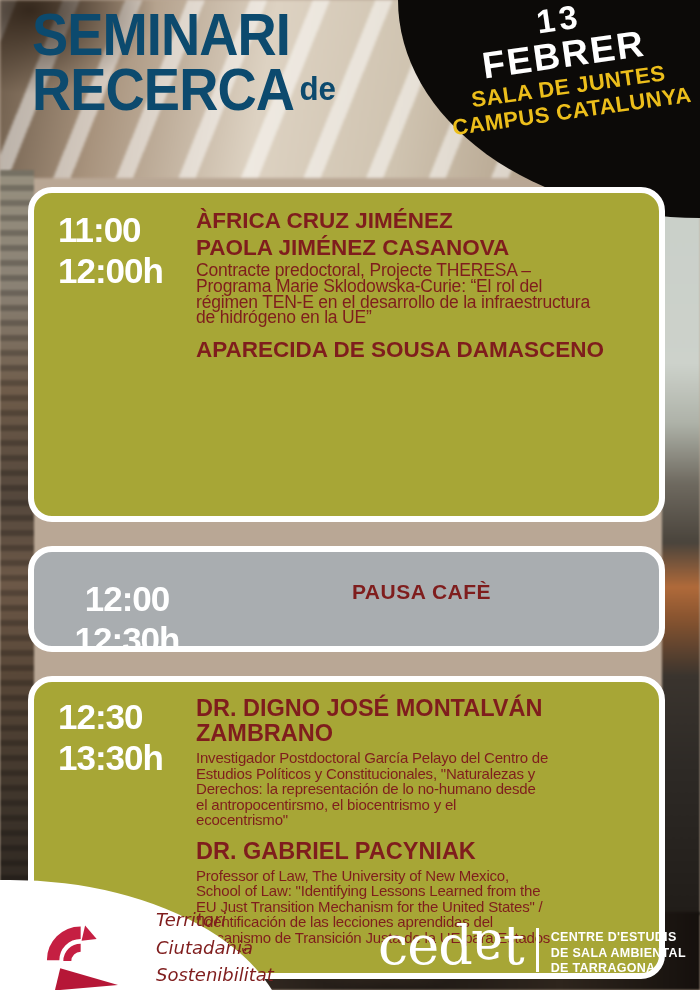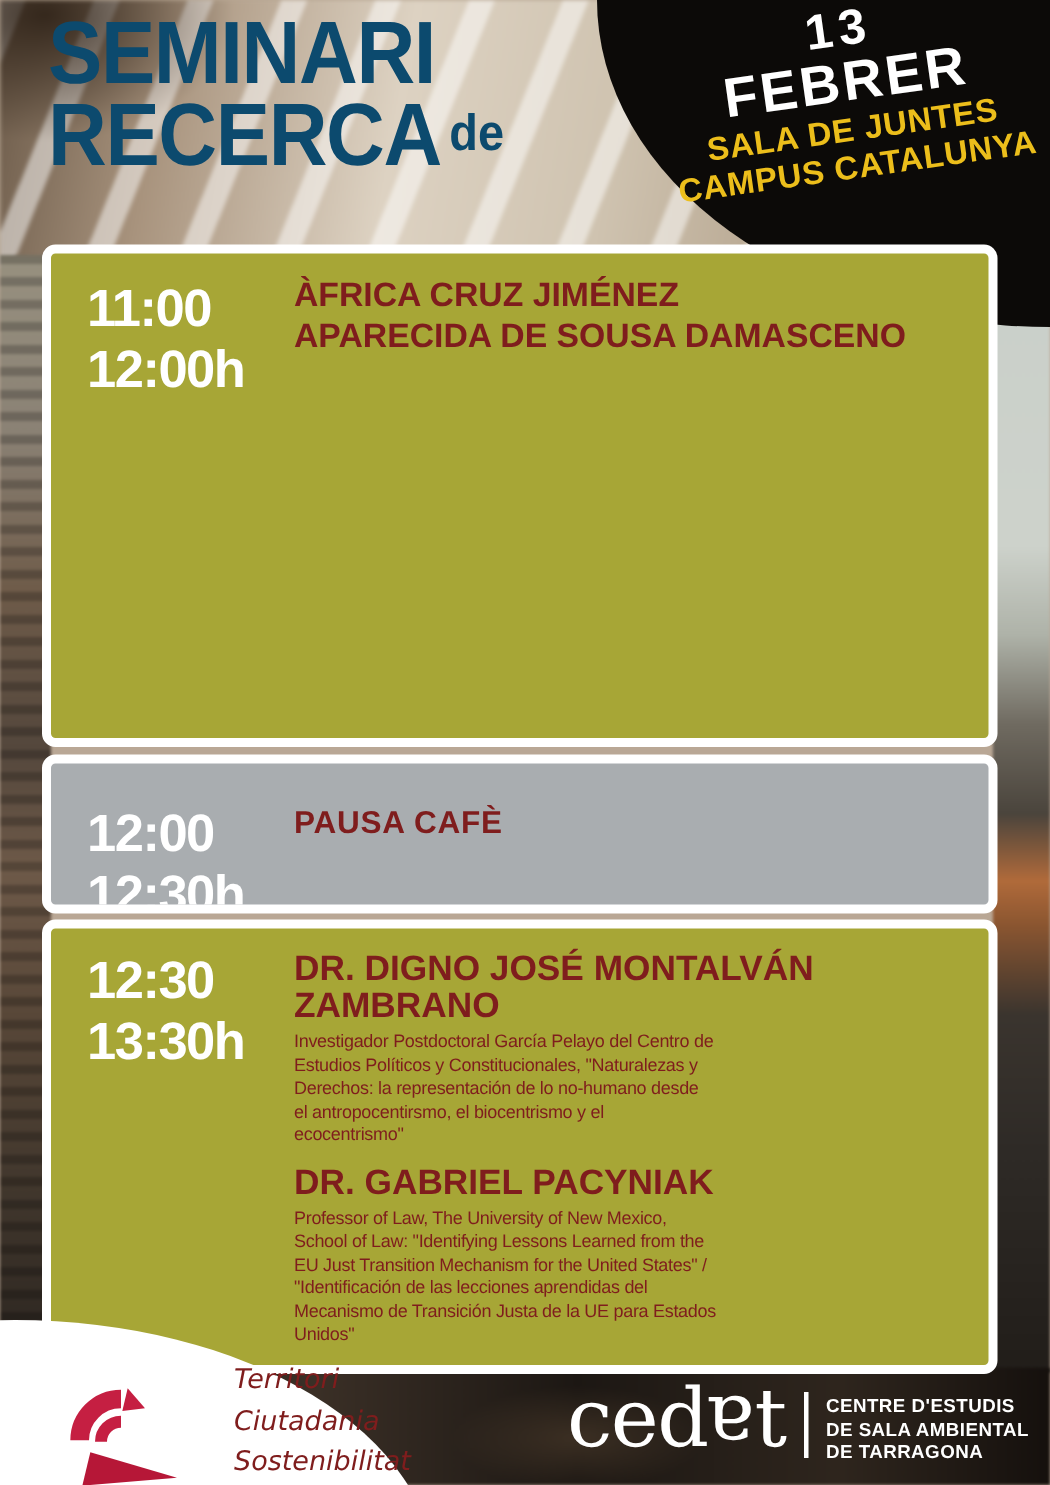--- a/index.html
+++ b/index.html
@@ -41,36 +41,36 @@
   
   .title{position:absolute;left:32px;top:8px;z-index:2;color:#0c4a6e;font-weight:bold;}
   .title .t1{font-size:59px;line-height:54px;letter-spacing:-1px;
     transform:scaleX(.92);transform-origin:left top;white-space:nowrap;}
   .title .t2row{transform:scaleX(.92);transform-origin:left top;white-space:nowrap;}
   .title .t2{font-size:59px;line-height:56px;letter-spacing:-1px;}
   .title .tde{font-size:34px;position:relative;top:-10px;margin-left:6px;}
 
   
   .blocks{position:absolute;left:28px;top:163px;width:637px;z-index:2;}
-  .block{box-sizing:border-box;border:6px solid #fff;border-radius:9px;
-    display:flex;overflow:hidden;}
+  .block{box-sizing:border-box;border:6px solid #fff;border-radius:24px;
+    display:flex;overflow:hidden;margin-top:24px;}
   .block.green{background:#a7a636;}
-  .block.gray{background:#a9adb0;}
+  .block.gray{background:#a9adb0;text-align:center;}
   .b1{height:335px;margin-bottom:5px;padding:16px 8px 6px 24px;}
   .b2{height:106px;margin-bottom:4px;padding:26px 8px 6px 24px;}
   .b3{height:303px;padding:14px 8px 20px 24px;}
   .time{flex:0 0 138px;color:#fff;font-weight:bold;font-size:35px;line-height:41px;
     letter-spacing:-1px;white-space:pre-line;}
   .content{flex:1;color:#7f1d1d;padding-right:4px;}
   .speaker h2{margin:0 0 3px;font-size:22.5px;line-height:24px;letter-spacing:0;
     white-space:pre-line;font-weight:bold;}
   .speaker p{margin:0 0 12px;font-size:17.5px;line-height:15.8px;white-space:pre-line;
     letter-spacing:-.2px;}
   .b3 .speaker h2{font-size:23.5px;line-height:25px;margin-bottom:4px;}
-  .b3 .speaker p{font-size:12px;line-height:15.5px;margin-bottom:11px;}
+  .b3 .speaker p{font-size:15px;line-height:15.5px;margin-bottom:11px;}
   .pause-label{margin:2px 0 0;font-size:21px;line-height:24px;font-weight:bold;letter-spacing:.5px;}
 
   
   .blob-white{position:absolute;left:-270px;top:880px;width:560px;height:340px;
     border-radius:50%;background:#fff;z-index:3;}
   .territori{position:absolute;left:30px;top:906px;z-index:4;display:flex;align-items:flex-start;}
   .territori svg{display:block;margin-top:6px;}
   .territori .tlines{margin-left:6px;font-family:"DejaVu Sans",sans-serif;
     font-size:18px;line-height:27.5px;color:#7f1d1d;font-style:italic;}
   .cedat{position:absolute;left:378px;top:920px;z-index:4;display:flex;align-items:flex-start;color:#fff;}
@@ -108,20 +108,27 @@
   </div>
 
   <div class="blocks">
 
     <section class="block green b1">
       <div class="time">11:00
 12:00h</div>
       <div class="content">
         <article class="speaker">
           <h2>ÀFRICA CRUZ JIMÉNEZ</h2>
+        </article>
+        <article class="speaker">
+          <h2>PAOLA JIMÉNEZ CASANOVA</h2>
+          <p>Contracte predoctoral, Projecte THERESA –
+Programa Marie Sklodowska-Curie: “El rol del
+régimen TEN-E en el desarrollo de la infraestructura
+de hidrógeno en la UE”</p>
         </article>
         <article class="speaker">
           <h2>APARECIDA DE SOUSA DAMASCENO</h2>
         </article>
       </div>
     </section>
 
     <section class="block gray b2">
       <div class="time">12:00
 12:30h</div>

